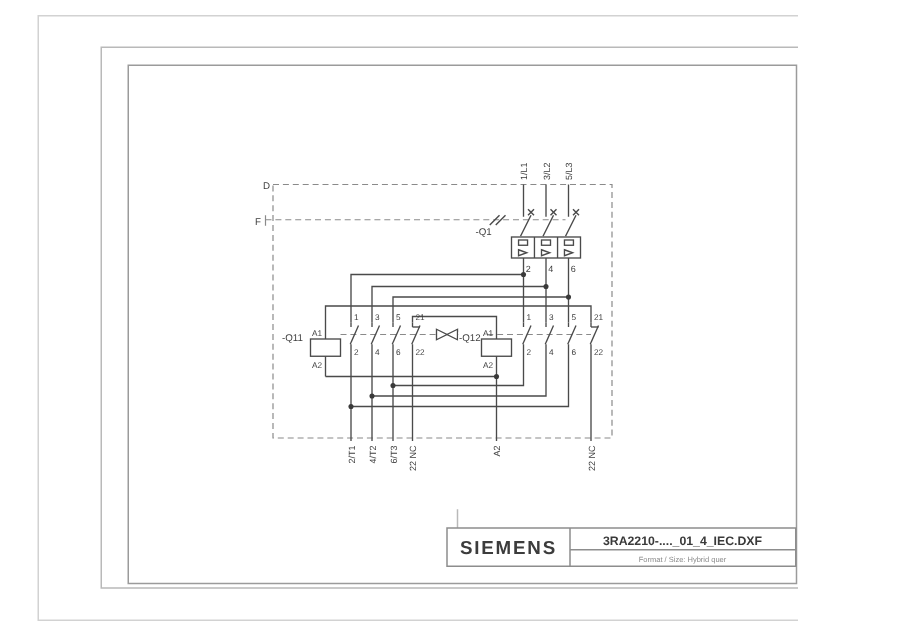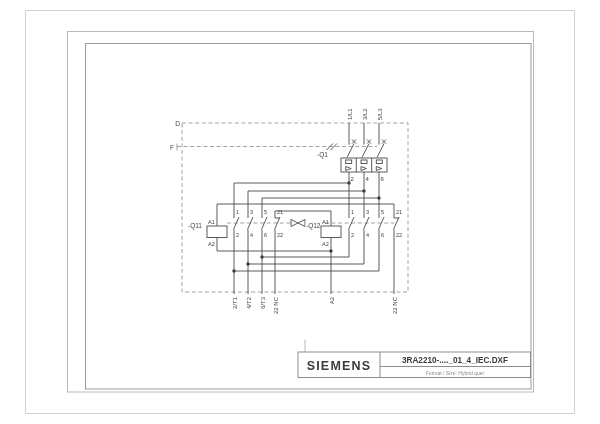--- a/index.html
+++ b/index.html
@@ -1,17 +1,17 @@
 <!DOCTYPE html>
 <html><head>
 <meta charset="utf-8">
 <style>
   html,body{margin:0;padding:0;background:#ffffff;}
   .page{
-    position:relative;width:600px;height:424px;background:#ffffff;overflow:hidden;
+    position:relative;width:532px;height:424px;background:#ffffff;overflow:hidden;
     font-family:"Liberation Sans",sans-serif;
   }
   svg{position:absolute;left:0;top:0;}
   .wire{stroke:#4a4a4a;stroke-width:0.9;fill:none;}
   .thin{stroke:#8a8a8a;stroke-width:0.8;fill:none;}
   .dash{stroke:#8a8a8a;stroke-width:0.8;fill:none;stroke-dasharray:4 2.6;}
   .frame1{stroke:#d2d2d2;stroke-width:1;fill:none;}
   .frame2{stroke:#b9b9b9;stroke-width:1;fill:none;}
   .frame3{stroke:#9b9b9b;stroke-width:1;fill:none;}
   .tbox{stroke:#8d8d8d;stroke-width:1;fill:#ffffff;}

